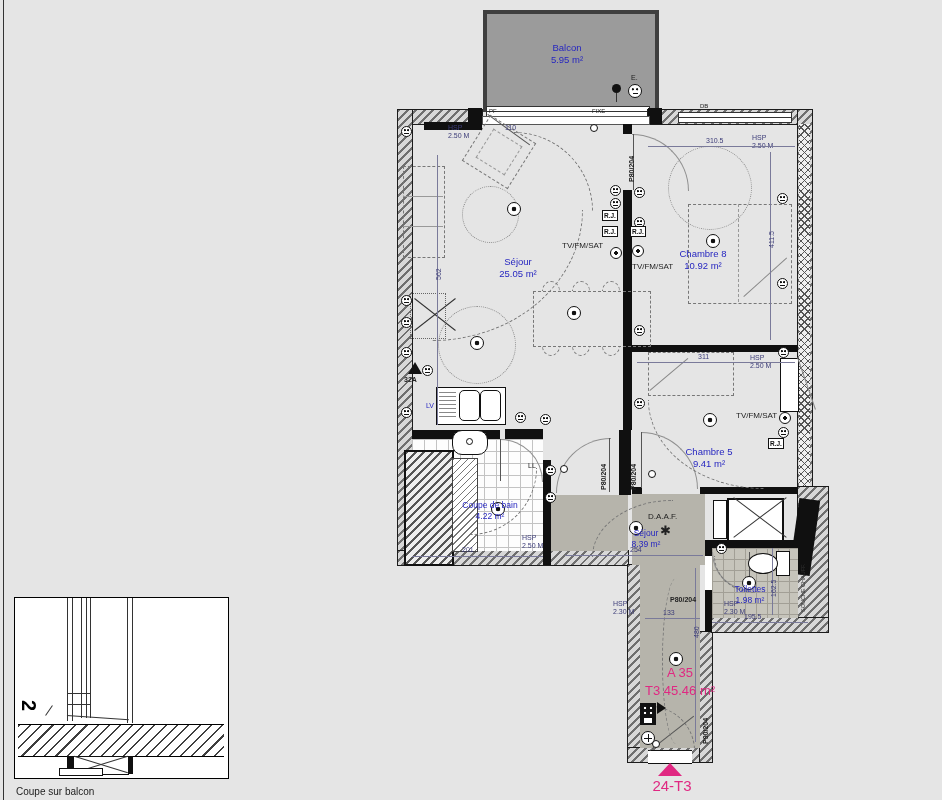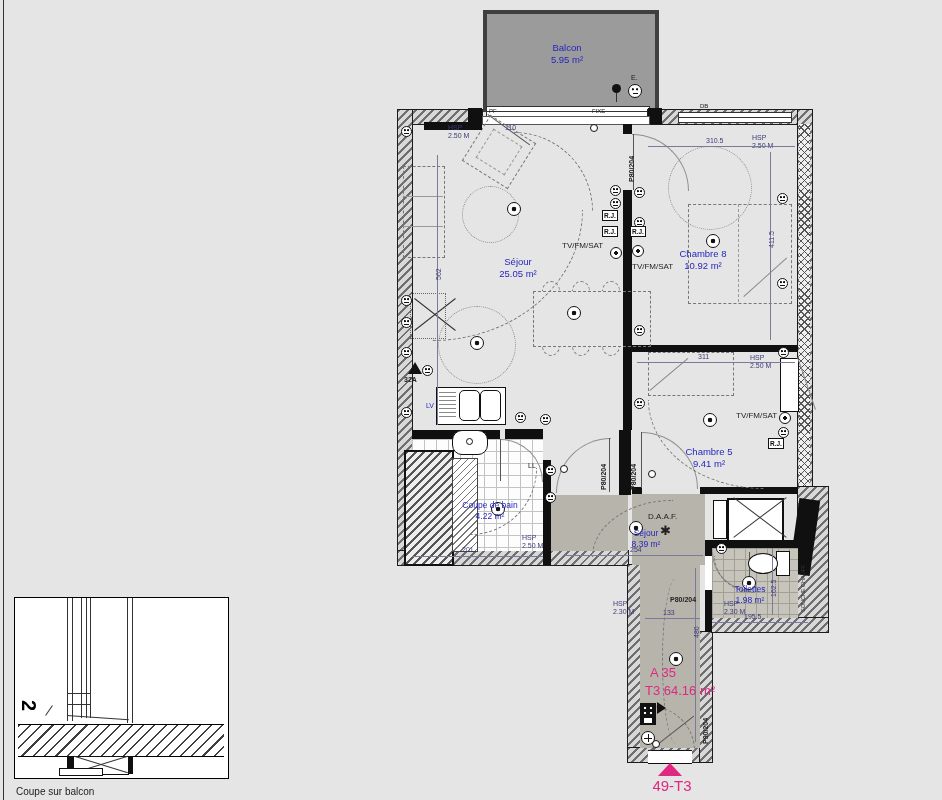--- a/index.html
+++ b/index.html
@@ -284,24 +284,24 @@
   <div class="lbl r90" style="left:770px;top:597px;">162.5</div>
   <div class="dl" style="left:412px;top:556px;width:131px;height:1px;"></div>
   <div class="lbl" style="left:462px;top:546px;">201</div>
 
   <div class="dcode r90" style="left:600px;top:490px;">P80/204</div>
   <div class="dcode r90" style="left:630px;top:490px;">P80/204</div>
   <div class="dcode r90" style="left:628px;top:182px;">P80/204</div>
   <div class="dcode" style="left:670px;top:596px;">P80/204</div>
   <div class="dcode r90" style="left:702px;top:744px;">P90/204</div>
 
-  <div class="pink" style="position:absolute;left:650px;top:665px;width:60px;text-align:left;font-size:13px;">A 35</div>
-  <div class="pink" style="position:absolute;left:637px;top:683px;width:86px;text-align:center;font-size:13px;">T3 64.16 m²</div>
+  <div class="pink" style="position:absolute;left:650px;top:665px;width:60px;text-align:center;font-size:13px;">A 35</div>
+  <div class="pink" style="position:absolute;left:637px;top:683px;width:86px;text-align:center;font-size:13px;">T3 45.46 m²</div>
   <div class="tri-up" style="left:658px;top:763px;"></div>
-  <div class="pink" style="position:absolute;left:644px;top:777px;width:56px;text-align:center;font-size:15px;">49-T3</div>
+  <div class="pink" style="position:absolute;left:644px;top:777px;width:56px;text-align:center;font-size:15px;">24-T3</div>
 
   <div style="position:absolute;left:14px;top:597px;width:213px;height:180px;border:1px solid #000;background:#fff;">
     <div class="ln" style="left:52px;top:0;width:1px;height:123px;"></div>
     <div class="ln" style="left:57px;top:0;width:1px;height:123px;"></div>
     <div class="ln" style="left:66px;top:0;width:1px;height:120px;"></div>
     <div class="ln" style="left:71px;top:0;width:1px;height:120px;"></div>
     <div class="ln" style="left:75px;top:0;width:1px;height:120px;"></div>
     <div class="ln" style="left:112px;top:0;width:1px;height:125px;"></div>
     <div class="ln" style="left:117px;top:0;width:1px;height:125px;"></div>
     <div class="ln" style="left:52px;top:95px;width:24px;height:1px;"></div>

